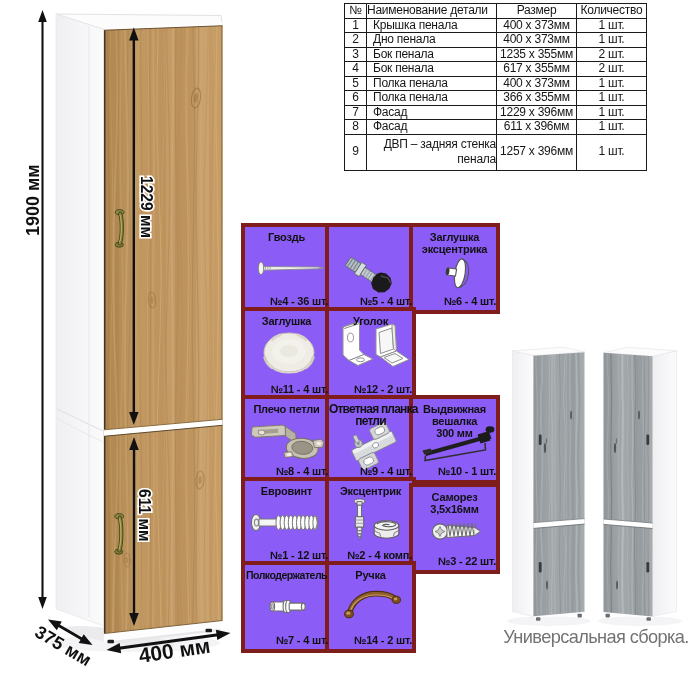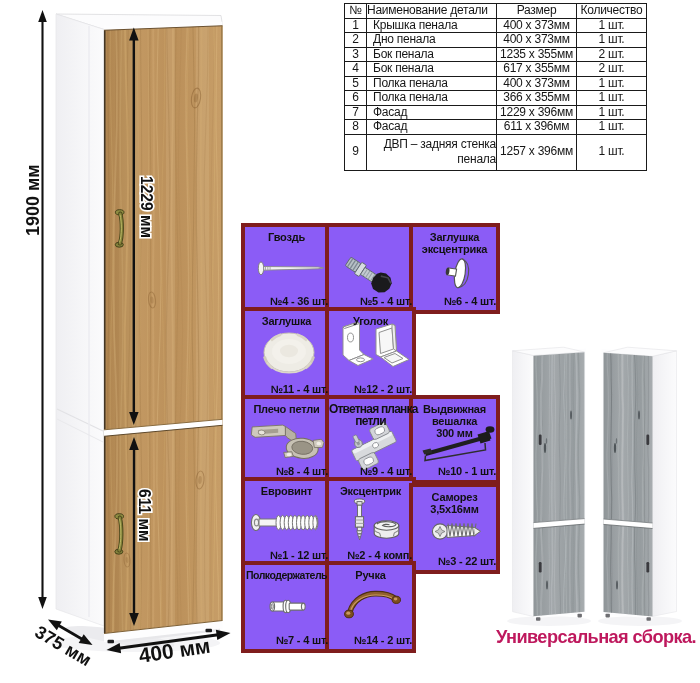--- a/index.html
+++ b/index.html
@@ -6,21 +6,21 @@
 #parts{position:absolute;left:344px;top:3px;border-collapse:collapse;table-layout:fixed;font-size:12px;color:#161616;letter-spacing:-0.25px}
 #parts td{border:1px solid #1a1a1a;text-align:center;padding:0;line-height:1.12;overflow:hidden;white-space:nowrap}
 #parts td.nm2{text-align:right;padding-left:8px;white-space:normal;line-height:1.25}
 #parts td.nm{text-align:left;padding-left:6px}
 #parts tr.hd td{text-align:center}
 #hw{position:absolute;left:241px;top:223px;width:254px;height:424px}
 #hw .cell{position:absolute;border:4px solid #7f1d1d;background:#8b5cf6}
 #hw .t{z-index:3;position:absolute;top:3.5px;left:0;width:100%;text-align:center;font-weight:bold;font-size:11px;line-height:12.3px;color:#111;letter-spacing:-0.2px}
 #hw .c{z-index:3;position:absolute;bottom:3.5px;left:0;width:100%;text-align:right;font-weight:bold;font-size:11px;color:#111;letter-spacing:-0.2px}
 #hw .ic{position:absolute;left:0;top:0;z-index:1}
-#univ{position:absolute;left:596px;top:627px;transform:translateX(-50%);white-space:nowrap;font-weight:bold;font-size:18.2px;color:#be185d;letter-spacing:-0.6px}
+#univ{position:absolute;left:596px;top:627px;transform:translateX(-50%);white-space:nowrap;font-weight:normal;font-size:18.2px;color:#737373;letter-spacing:-0.6px}
 </style></head>
 <body>
 <div id="page">
 
 <svg width="700" height="683" viewBox="0 0 700 683" style="position:absolute;left:0;top:0">
       <defs>
         <linearGradient id="sideG" x1="0" y1="0" x2="1" y2="0">
           <stop offset="0" stop-color="#efeff2"></stop>
           <stop offset="0.55" stop-color="#f6f6f8"></stop>
           <stop offset="1" stop-color="#fbfbfc"></stop>

